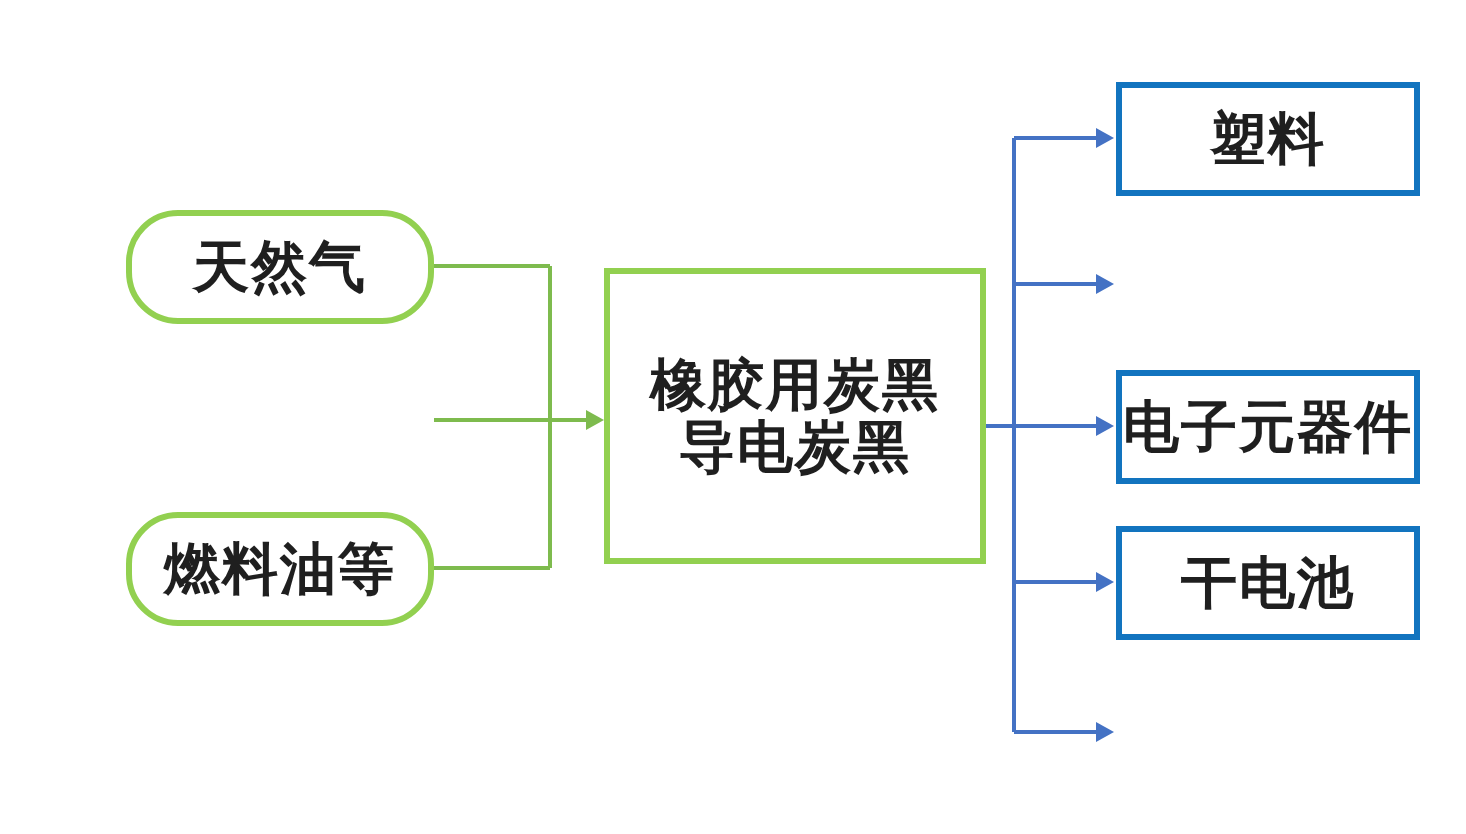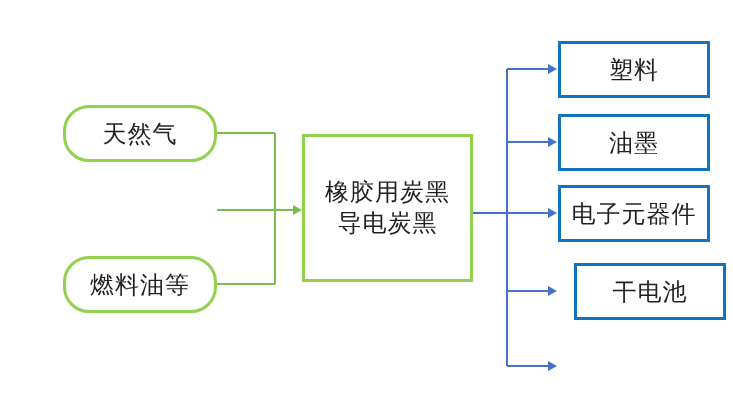--- a/index.html
+++ b/index.html
@@ -25,22 +25,23 @@
   }
   .node {
     position: absolute;
     box-sizing: border-box;
     display: flex;
     align-items: center;
     justify-content: center;
     text-align: center;
     background: #ffffff;
     color: #1f1f1f;
-    font-size: 24px;
+    font-size: 28px;
     letter-spacing: 1px;
+    font-weight: bold;
   }
   .node-green {
     border: 3px solid #92D050;
   }
   .node-blue {
     border: 3px solid #1274BF;
   }
   
   .src {
     left: 63px;
@@ -48,35 +49,35 @@
     height: 57px;
     border-radius: 26px;
   }
   .src-0 { top: 105px; }
   .src-1 { top: 182px; }
   .src-2 { top: 256px; }
   
   .center-box {
     left: 302px;
     top: 134px;
-    width: 171px;
+    width: 191px;
     height: 148px;
     flex-direction: column;
     line-height: 31px;
   }
   
   .prod {
     left: 558px;
     width: 152px;
     height: 57px;
   }
   .prod-0 { top: 41px; }
   .prod-1 { top: 114px; }
   .prod-2 { top: 185px; }
-  .prod-3 { top: 263px; margin-left: 16px; }
+  .prod-3 { top: 263px; }
   .prod-4 { top: 338px; }
 
   .green-line { stroke: #7EBB4E; stroke-width: 2; fill: none; }
   .green-head { fill: #7EBB4E; stroke: none; }
   .blue-line  { stroke: #4472C4; stroke-width: 2; fill: none; }
   .blue-head  { fill: #4472C4; stroke: none; }
 </style>
 </head>
 <body>
 
@@ -111,23 +112,20 @@
   </div>
 
   <div class="node node-green center-box">
     <span>橡胶用炭黑</span>
     <span>导电炭黑</span>
   </div>
 
   <div class="node node-blue prod prod-0">
     <span>塑料</span>
   </div>
-  <div class="node node-blue prod prod-1">
-    <span>油墨</span>
-  </div>
   <div class="node node-blue prod prod-2">
     <span>电子元器件</span>
   </div>
   <div class="node node-blue prod prod-3">
     <span>干电池</span>
   </div>
 
 </div>
 
 </body></html>

